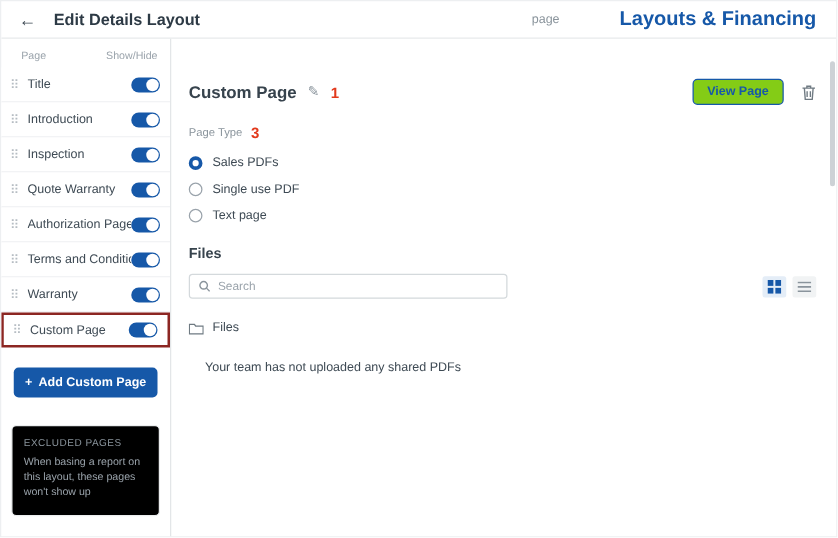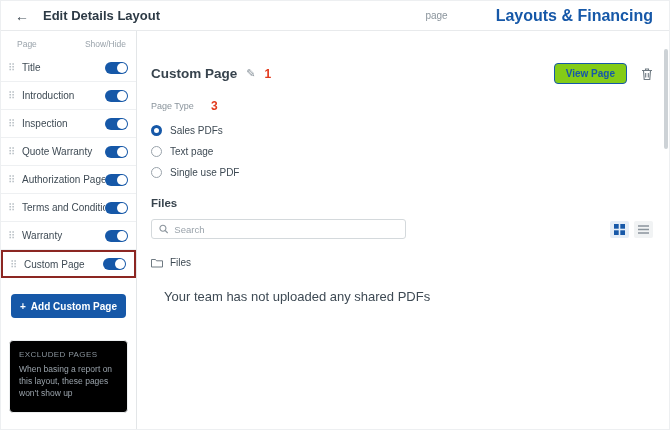--- a/index.html
+++ b/index.html
@@ -44,42 +44,42 @@
   .view-btn { margin-left:auto; border:1px solid #1658a8; background:#84cc16; color:#1658a8; font-size:10px; font-weight:bold; padding:4px 11px; border-radius:4px; cursor:pointer; font-family:Liberation Sans, sans-serif; }
   .trash { margin-left:14px; color:#6f7a82; cursor:pointer; display:flex; }
 
   .ack-card { margin-top:13px; border:1px solid #e8eaec; border-radius:4px; padding:8px 12px 12px 12px; }
   .ack-label { font-size:8.5px; color:#8a949c; }
   .ack-row { display:flex; align-items:center; margin-top:11px; }
   .ack-q { font-size:10.5px; color:#3e4a54; }
   .ack-hint { font-size:8.5px; color:#9aa3ab; margin-top:3px; }
   .ack-right { margin-left:auto; display:flex; align-items:center; gap:9px; }
 
-  .pt-label-row { margin-top:15px; display:flex; align-items:center; gap:17px; }
+  .pt-label-row { margin-top:15px; display:flex; align-items:center; gap:7px; }
   .pt-label { font-size:9px; color:#8a949c; }
   .radio-list { margin-top:9px; }
   .radio-row { display:flex; align-items:center; height:16px; margin-bottom:5px; cursor:pointer; }
   .radio { width:11px; height:11px; border-radius:50%; flex:none; }
   .radio.sel { border:3.5px solid #1658a8; background:#fff; }
   .radio.unsel { border:1px solid #9aa3ab; background:#fff; }
   .radio-label { font-size:10px; color:#3e4a54; margin-left:8px;text-align:right; }
 
   .files-title { margin-top:17px; font-size:11.5px; font-weight:bold; color:#37434d; }
   .search-row { margin-top:10px; display:flex; align-items:center; }
   .search-box { width:255px; height:20px; border:1px solid #d4d9dc; border-radius:3px; display:flex; align-items:center; padding:0 7px; background:#fff; }
   .search-box input { border:none; outline:none; font-size:9.5px; color:#3e4a54; width:100%; margin-left:6px; font-family:inherit; background:transparent; }
   .search-box input::placeholder { color:#9aa3ab; }
   .view-toggles { margin-left:auto; display:flex; gap:5px; }
   .vt-btn { width:19px; height:17px; border-radius:2px; display:flex; align-items:center; justify-content:center; cursor:pointer; border:none; }
   .vt-grid { background:#e4edf7; }
   .vt-list { background:#f1f3f4; }
 
   .folder-row { margin-top:18px; display:flex; align-items:center; gap:7px; }
   .folder-label { font-size:10px; color:#3e4a54; }
-  .empty-msg { margin-top:21px; margin-left:13px; font-size:13px; color:#3e4a54; }
+  .empty-msg { margin-top:21px; margin-left:13px; font-size:10px; color:#3e4a54; }
 
   .scrollbar { position:absolute; right:1px; top:48px; width:4px; height:100px; background:#cdd2d6; border-radius:2px; }
 </style>
 </head>
 <body>
 
 <div class="app">
 
   <div class="header">
     <span class="back">←</span>
@@ -168,25 +168,25 @@
         <span class="pt-label">Page Type</span>
         <span class="ann">3</span>
       </div>
       <div class="radio-list">
         <div class="radio-row">
           <span class="radio sel"></span>
           <span class="radio-label">Sales PDFs</span>
         </div>
         <div class="radio-row">
           <span class="radio unsel"></span>
-          <span class="radio-label">Text page</span>
+          <span class="radio-label">Single use PDF</span>
         </div>
         <div class="radio-row">
           <span class="radio unsel"></span>
-          <span class="radio-label">Single use PDF</span>
+          <span class="radio-label">Text page</span>
         </div>
       </div>
 
       <div class="files-title">Files</div>
 
       <div class="search-row">
         <div class="search-box">
           <svg width="10" height="10" viewBox="0 0 10 10" fill="none" stroke="#8a949c" stroke-width="1.2">
             <circle cx="4.2" cy="4.2" r="3.2"></circle>
               <path d="M6.6 6.6L9.3 9.3"></path>

